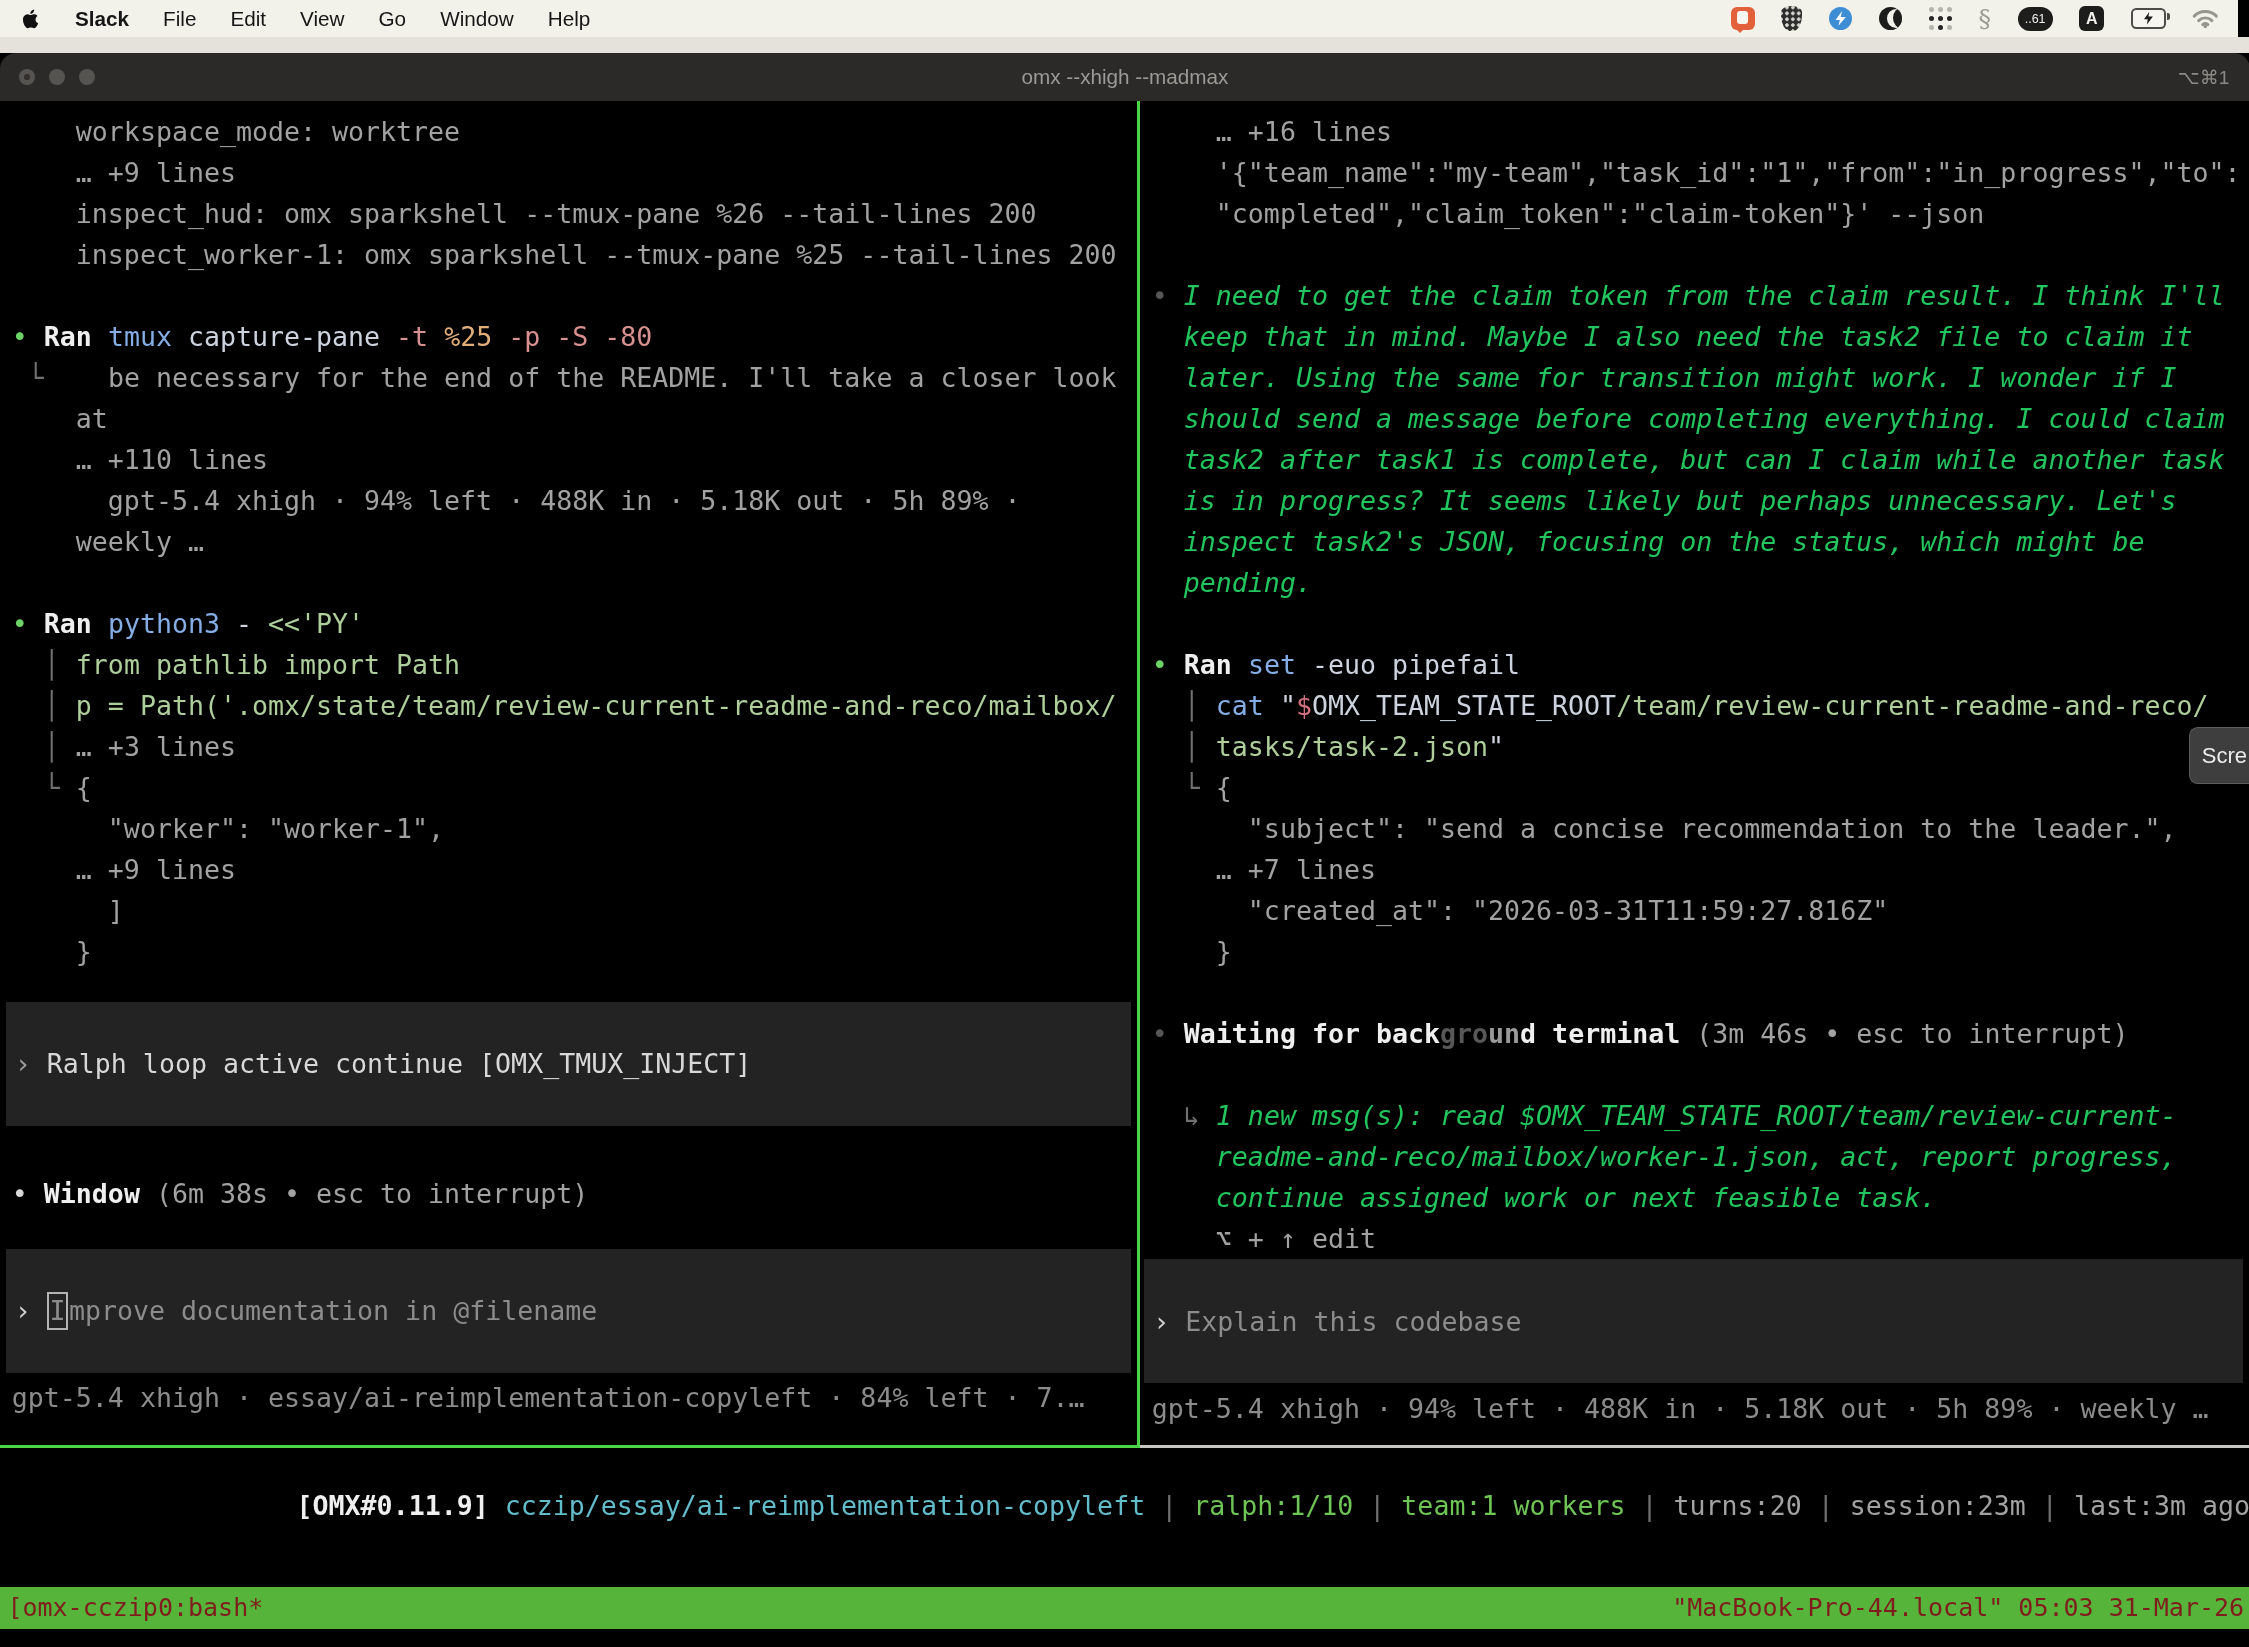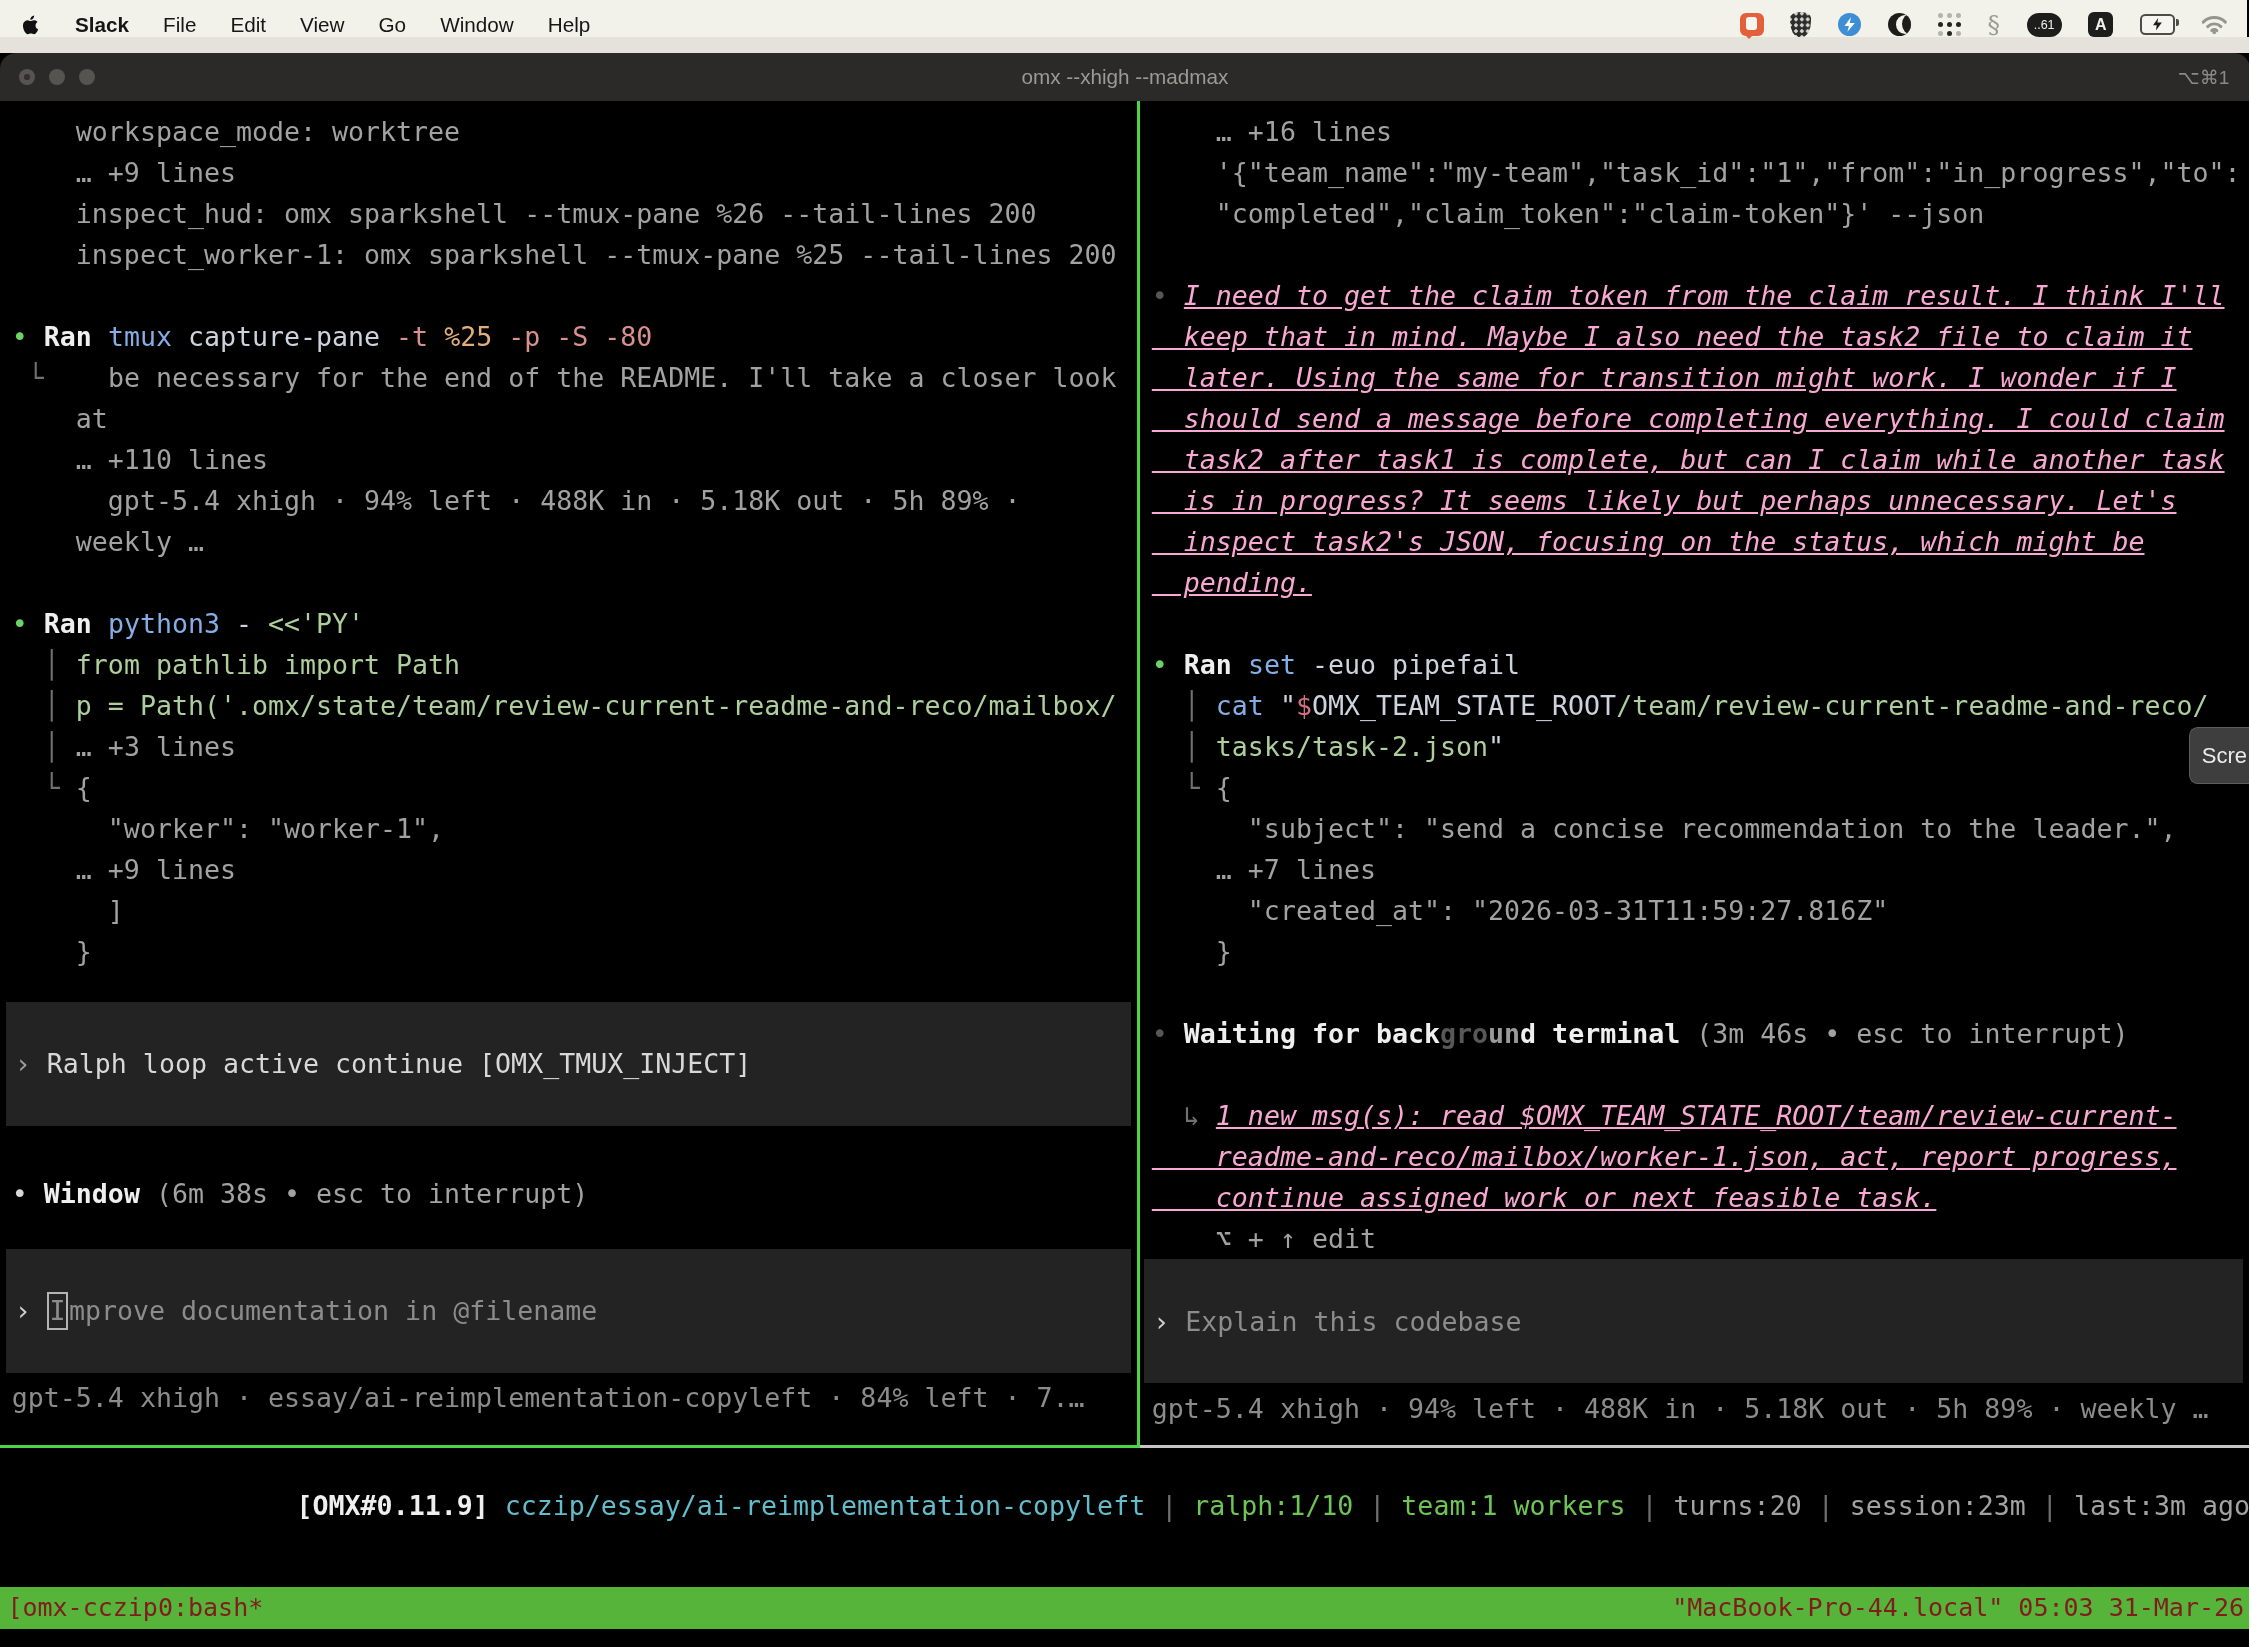--- a/index.html
+++ b/index.html
@@ -1,21 +1,21 @@
 <!DOCTYPE html>
 <html style="font-size:11.8px"><head>
 <meta charset="utf-8">
 <style>
   html,body{margin:0;padding:0;background:#000;}
   .screen{position:relative;width:2250px;height:1648px;background:#000;overflow:hidden;
           font-family:"DejaVu Sans Mono",monospace;}
 
   
-  .menubar{position:absolute;top:0;left:0;right:3px;height:37px;background:#f2f1ea;
-           display:flex;align-items:flex-end;font-family:"Liberation Sans",sans-serif;
+  .menubar{position:absolute;top:0;left:0;right:12px;height:37px;background:#f2f1ea;
+           display:flex;align-items:center;font-family:"Liberation Sans",sans-serif;
            font-size:20.7px;color:#161616;z-index:5;}
   .mb-left{display:flex;align-items:center;gap:34px;padding-left:22px;}
   .app-name{font-weight:700;}
   .mb-right{margin-left:auto;display:flex;align-items:center;gap:26.6px;padding-right:19px;}
   .desktop-gap{position:absolute;top:37px;left:0;right:0;height:16px;background:#e4e2db;}
 
   
   .ic{display:flex;align-items:center;justify-content:center;}
   .ic-chat{width:23.6px;height:23.6px;background:#e2613b;border-radius:5.9px;position:relative;}
   .ic-chat::before{content:"";position:absolute;left:5.9px;top:4.4px;width:11px;height:12.5px;background:#f6f5f0;border-radius:3px;}
@@ -54,21 +54,21 @@
   .term{position:absolute;top:48px;left:0;right:0;bottom:0;display:flex;flex-direction:column;background:#000;}
   .panes{display:flex;height:1344px;}
   .pane-left{width:1137px;display:flex;flex-direction:column;}
   .divider{width:3px;background:#4cd447;}
   .pane-right{flex:1;display:flex;flex-direction:column;}
   .lines{padding:10.3px 0 0 11.8px;}
   .term-line{height:41px;line-height:41px;font-size:26.6px;white-space:pre;}
 
   
   .g{color:#a2a2a2;} .dim{color:#707070;} .w{color:#efefef;font-weight:700;}
-  .i{color:#f9a8d4;font-style:italic;text-decoration:underline;} .gr{color:#aecf9c;} .b{color:#84aee5;}
+  .i{color:#22c55e;font-style:italic;} .gr{color:#aecf9c;} .b{color:#84aee5;}
   .lav{color:#ccd2de;} .pk{color:#d99090;} .or{color:#e2ae7a;} .rd{color:#d4717e;}
   .bul{color:#6dd367;} .dbul{color:#565656;} .shim{color:#585858;font-weight:700;}
   .mid{color:#9a9a9a;font-weight:700;text-align:center;} .cy{color:#63bcca;} .sg{color:#6ec454;}
   .wn{color:#d8d8d8;}
 
   .banner{margin:29.5px 5.9px 0 5.9px;height:124px;background:#232323;display:flex;align-items:center;
           padding-left:8.9px;font-size:26.6px;white-space:pre;}
   .banner .prompt{color:#9e9e9e;}
   .banner .btext{color:#d8d8d8;}
   .working{margin-top:47px;padding-left:11.8px;}

